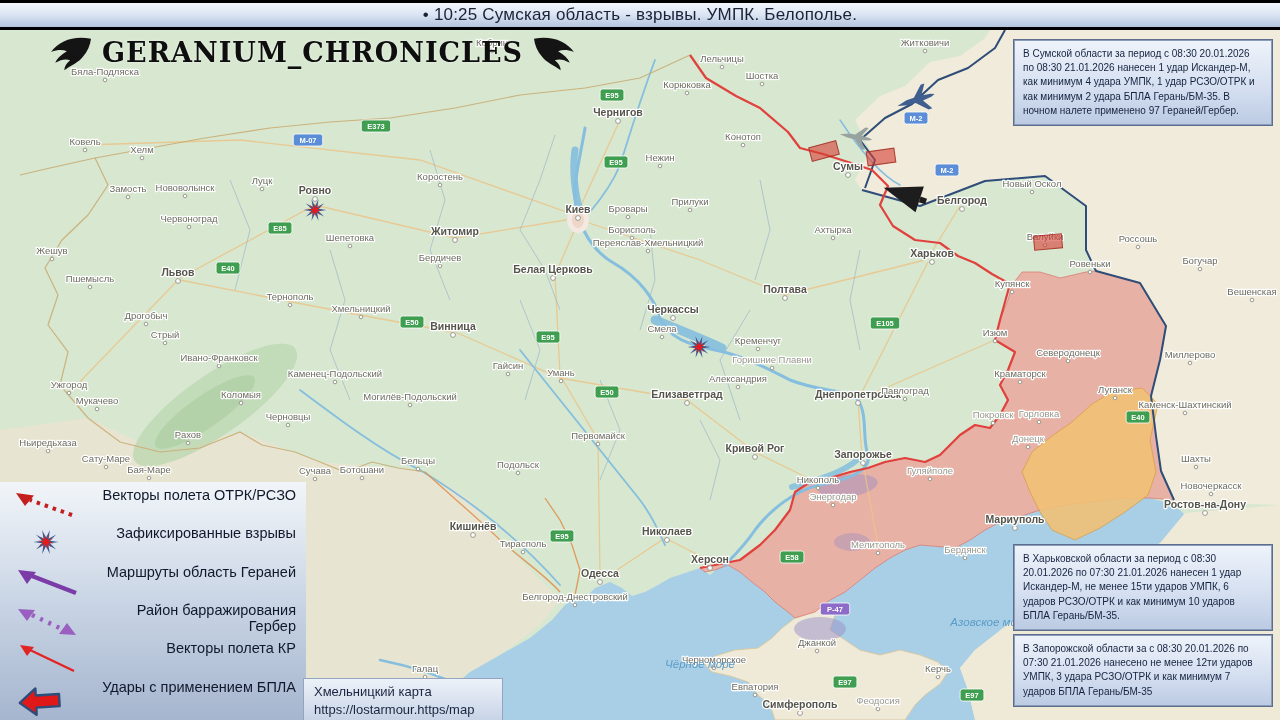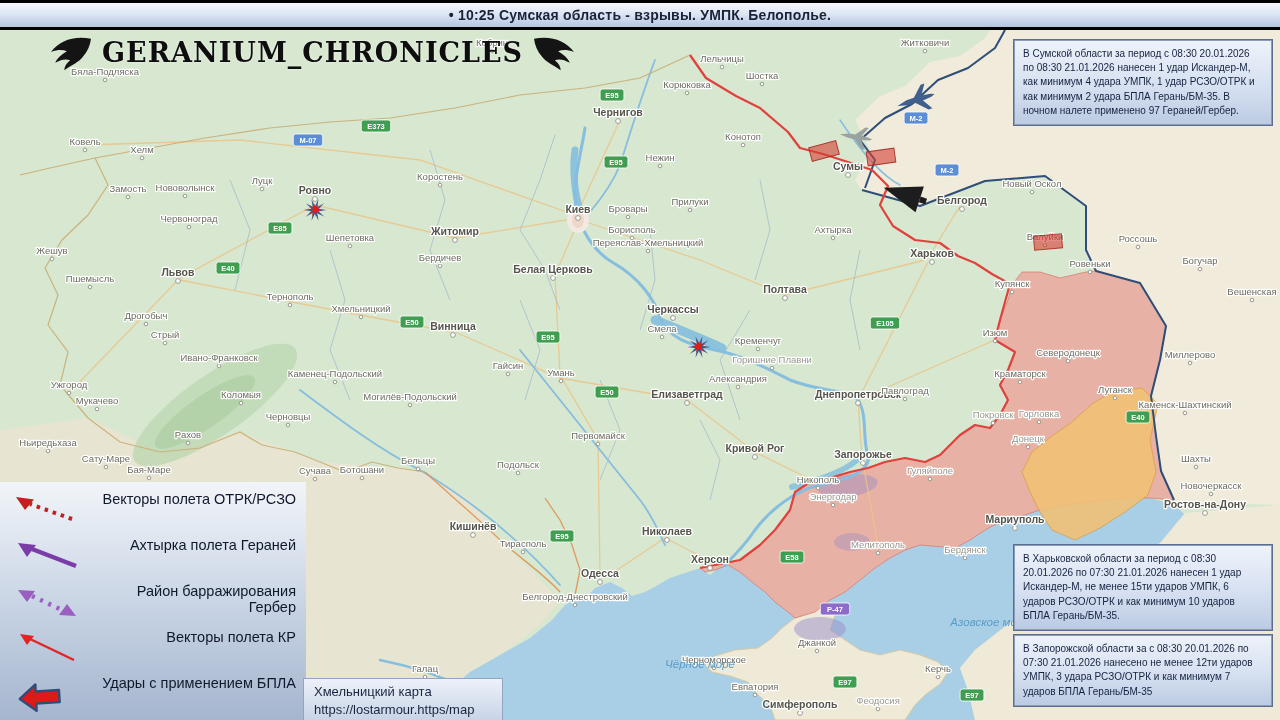--- a/index.html
+++ b/index.html
@@ -6,21 +6,21 @@
   .stage{position:relative;width:1280px;height:720px;overflow:hidden;
          font-family:"Liberation Sans",sans-serif;background:#d7e7d0;}
   svg{display:block;}
   #map{position:absolute;left:0;top:0;}
 
   
   .titlebar{position:absolute;left:0;top:0;width:1280px;height:24px;
     border-top:3px solid #000;border-bottom:3px solid #000;
     background:linear-gradient(180deg,#f4f7fc 0%,#dde6f4 45%,#b4c5e0 100%);
     display:flex;align-items:center;justify-content:center;}
-  .titlebar span{font-size:14px;font-weight:700;color:#1b2238;letter-spacing:.2px;}
+  .titlebar span{font-size:17px;font-weight:400;color:#1b2238;letter-spacing:.2px;}
 
   
   .logo{position:absolute;left:46px;top:32px;display:flex;align-items:center;gap:6px;}
   .logo .brand{font-family:"DejaVu Serif",serif;font-weight:700;font-size:27px;color:#0e0e0e;
     letter-spacing:1px;text-shadow:0 0 3px rgba(255,255,255,.65);}
   .wing{width:50px;height:40px;}
 
   
   .infobox{position:absolute;left:1014px;width:258px;box-sizing:border-box;
     padding:6px 8px;background:linear-gradient(180deg,#eef3fa 0%,#d6e0f1 55%,#bccbe3 100%);
@@ -710,25 +710,33 @@
         <svg width="80" height="34" viewBox="0 0 80 34">
           <line x1="66" y1="28" x2="24" y2="13" stroke="#c41f1f" stroke-width="4" stroke-dasharray="3.5 5"></line>
           <polygon points="10,6 28,8.5 19,19" fill="#c41f1f"></polygon>
         </svg>
       </span>
       <span class="lb">Векторы полета ОТРК/РСЗО</span>
     </div>
     <div class="legend-row">
       <span class="ic">
         <svg width="80" height="34" viewBox="0 0 80 34">
+          <use href="#sym-explosion" transform="translate(40,17) scale(1.05)"></use>
+        </svg>
+      </span>
+      <span class="lb">Зафиксированные взрывы</span>
+    </div>
+    <div class="legend-row">
+      <span class="ic">
+        <svg width="80" height="34" viewBox="0 0 80 34">
           <line x1="70" y1="29" x2="26" y2="12" stroke="#7b3ca8" stroke-width="4.5"></line>
           <polygon points="12,6 30,8 21,20" fill="#7b3ca8"></polygon>
         </svg>
       </span>
-      <span class="lb">Ахтырка полета Гераней</span>
+      <span class="lb">Маршруты область Гераней</span>
     </div>
     <div class="legend-row">
       <span class="ic">
         <svg width="80" height="34" viewBox="0 0 80 34">
           <line x1="26" y1="13" x2="56" y2="27" stroke="#9a5fc0" stroke-width="4.5" stroke-dasharray="3 6"></line>
           <polygon points="12,7 29,8 21,19" fill="#9a5fc0"></polygon>
           <polygon points="70,33 53,32 61,21" fill="#9a5fc0"></polygon>
         </svg>
       </span>
       <span class="lb">Район барражирования Гербер</span>

